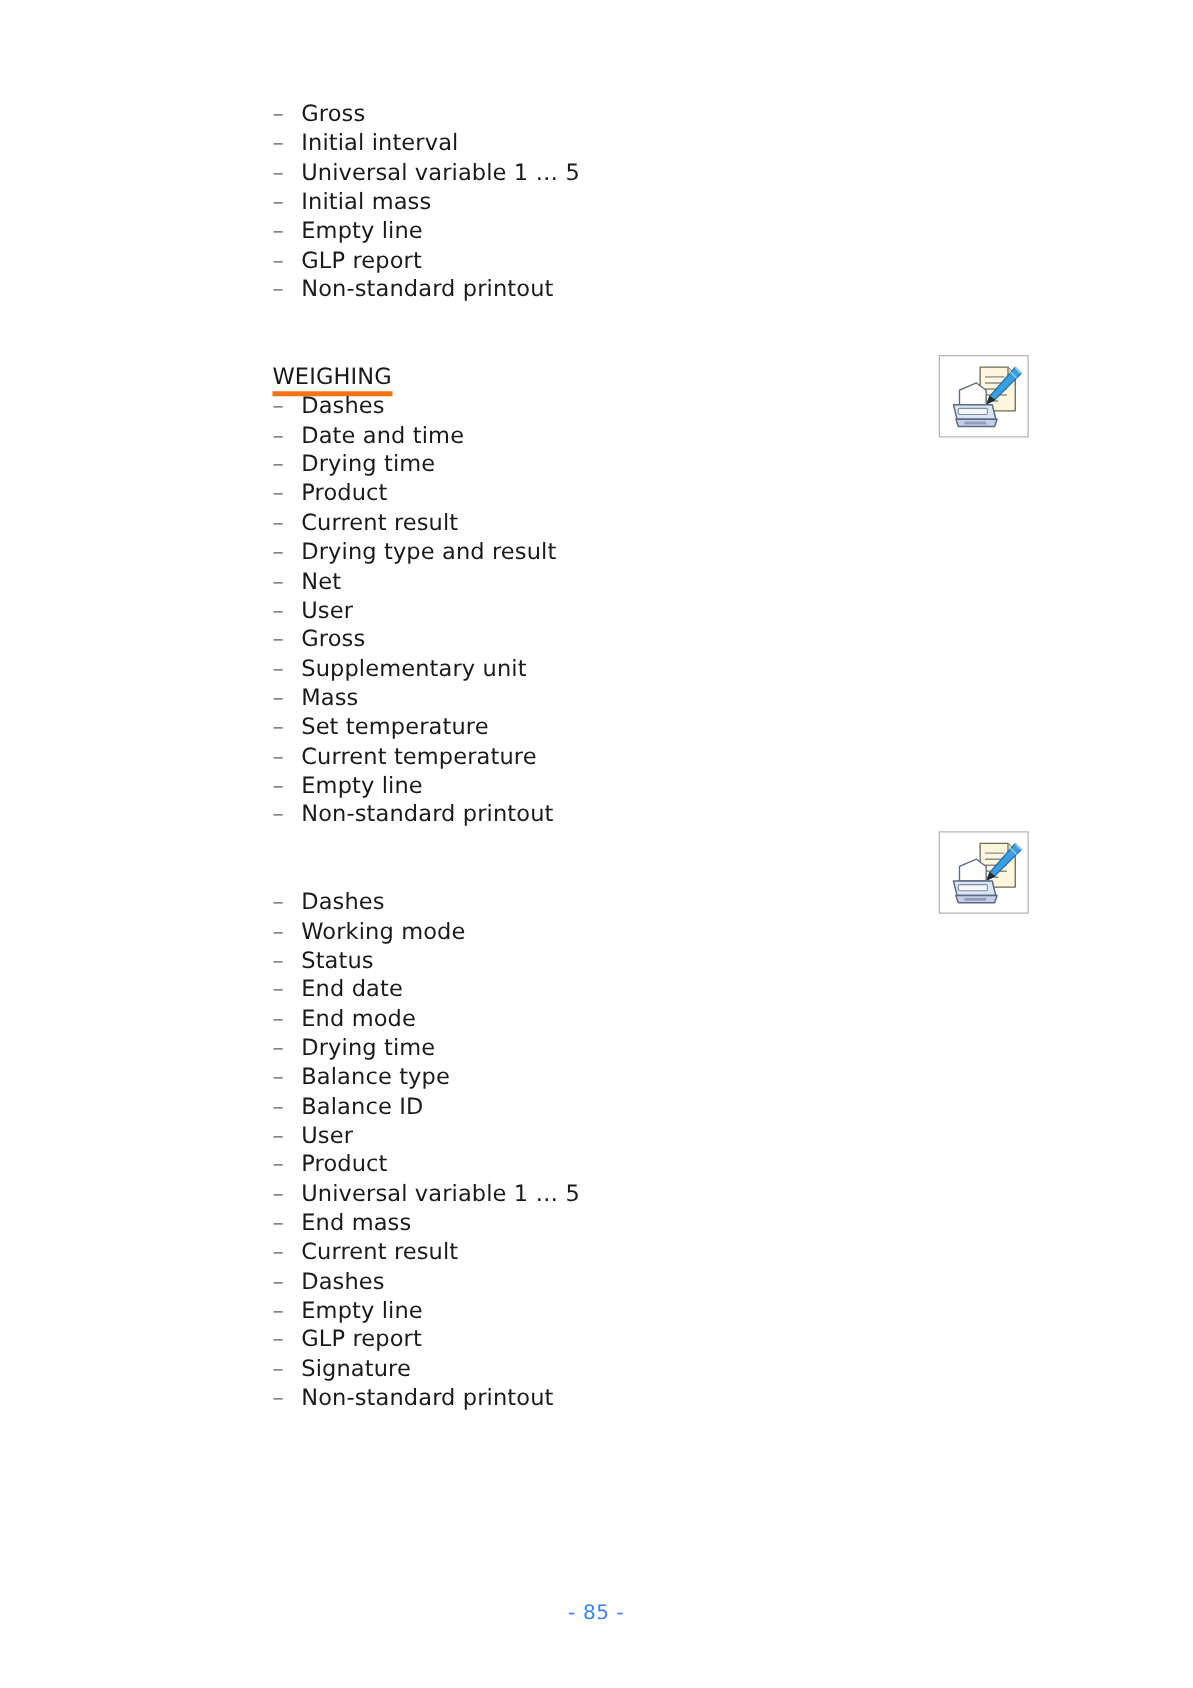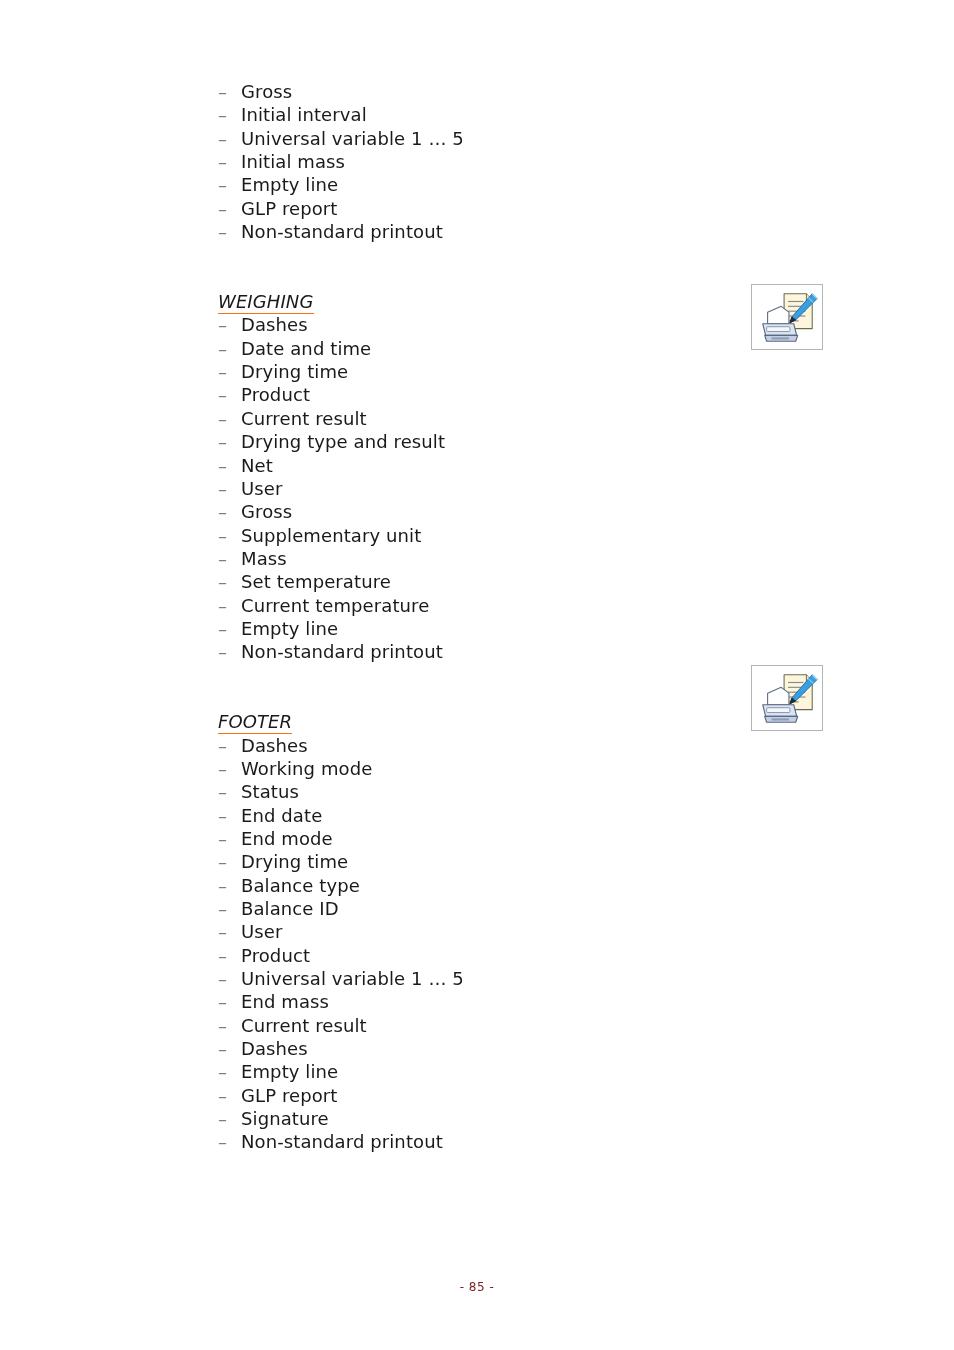--- a/index.html
+++ b/index.html
@@ -50,23 +50,22 @@
   }
 
   .section-heading {
     font-size: 18px;
     line-height: 23.35px;
     color: #1a1a1a;
     letter-spacing: 0.1px;
     display: block;
   }
   .section-heading span.txt {
-    border-bottom: 1px solid #f97316;
+    border-bottom: 4px solid #f97316;
     padding-bottom: 1px;
-    font-style: italic;
   }
   .spacer-2 {
     height: 46.7px;
   }
 
   
   .icon-box {
     position: absolute;
     width: 72px;
     height: 66px;
@@ -80,22 +79,22 @@
     height: 100%;
   }
 
   
   .page-number {
     position: absolute;
     left: 0;
     right: 0;
     top: 1280px;
     text-align: center;
-    font-size: 12px;
-    color: #7f1d1d;
+    font-size: 16px;
+    color: #3b82f6;
     letter-spacing: 0.5px;
   }
 </style>
 </head>
 <body>
 
 <div class="page">
 
   <div class="content">
 
@@ -125,21 +124,20 @@
       <li><span class="dash">–</span><span>Supplementary unit</span></li>
       <li><span class="dash">–</span><span>Mass</span></li>
       <li><span class="dash">–</span><span>Set temperature</span></li>
       <li><span class="dash">–</span><span>Current temperature</span></li>
       <li><span class="dash">–</span><span>Empty line</span></li>
       <li><span class="dash">–</span><span>Non-standard printout</span></li>
     </ul>
 
     <div class="spacer-2"></div>
 
-    <div class="section-heading"><span class="txt">FOOTER</span></div>
     <ul class="list">
       <li><span class="dash">–</span><span>Dashes</span></li>
       <li><span class="dash">–</span><span>Working mode</span></li>
       <li><span class="dash">–</span><span>Status</span></li>
       <li><span class="dash">–</span><span>End date</span></li>
       <li><span class="dash">–</span><span>End mode</span></li>
       <li><span class="dash">–</span><span>Drying time</span></li>
       <li><span class="dash">–</span><span>Balance type</span></li>
       <li><span class="dash">–</span><span>Balance ID</span></li>
       <li><span class="dash">–</span><span>User</span></li>

